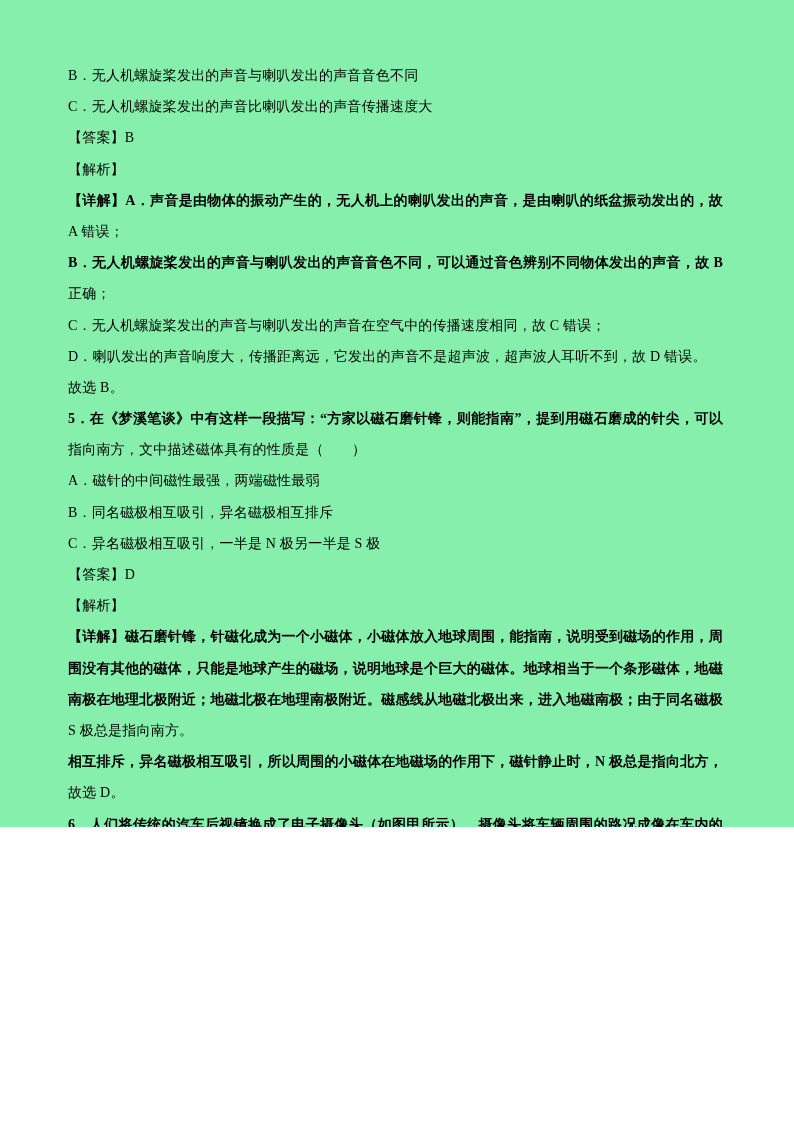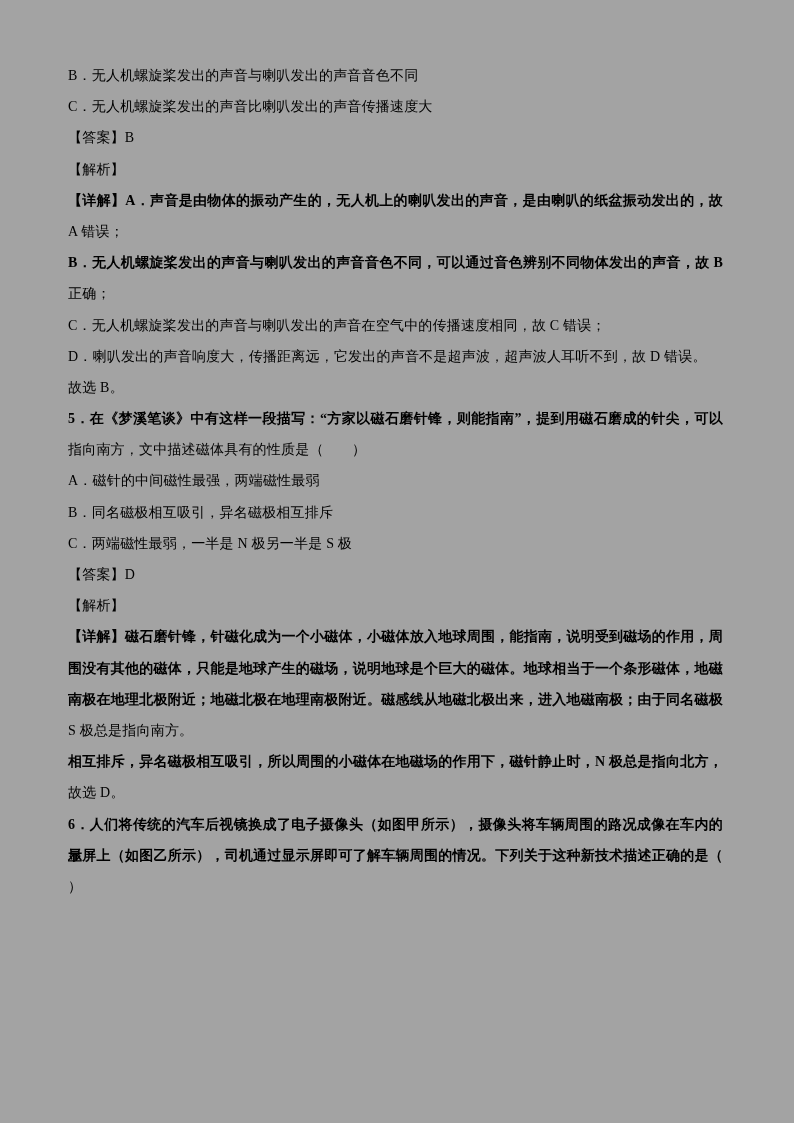--- a/index.html
+++ b/index.html
@@ -3,22 +3,22 @@
 <meta charset="utf-8">
 <style>
   html, body {
     margin: 0;
     padding: 0;
     background: #ffffff;
   }
   .page {
     position: relative;
     width: 794px;
-    height: 1123px;
-    background: #a3a3a3;
+    height: 827px;
+    background: #86efac;
     overflow: hidden;
     font-family: "Liberation Serif", "DejaVu Serif", serif;
     color: #000000;
   }
   .doc-body {
     position: absolute;
     left: 68px;
     top: 60px;
     width: 655px;
   }
@@ -57,21 +57,21 @@
         <div class="line">正确；</div>
         <div class="line">C．无人机螺旋桨发出的声音与喇叭发出的声音在空气中的传播速度相同，故 C 错误；</div>
         <div class="line">D．喇叭发出的声音响度大，传播距离远，它发出的声音不是超声波，超声波人耳听不到，故 D 错误。</div>
         <div class="line">故选 B。</div>
       </div>
       <div class="section">
         <div class="line fill">5．在《梦溪笔谈》中有这样一段描写：“方家以磁石磨针锋，则能指南”，提到用磁石磨成的针尖，可以</div>
         <div class="line">指向南方，文中描述磁体具有的性质是（　　）</div>
         <div class="line">A．磁针的中间磁性最强，两端磁性最弱</div>
         <div class="line">B．同名磁极相互吸引，异名磁极相互排斥</div>
-        <div class="line">C．两端磁性最弱，一半是 N 极另一半是 S 极</div>
+        <div class="line">C．异名磁极相互吸引，一半是 N 极另一半是 S 极</div>
         <div class="line">【答案】D</div>
         <div class="line">【解析】</div>
         <div class="line fill">【详解】磁石磨针锋，针磁化成为一个小磁体，小磁体放入地球周围，能指南，说明受到磁场的作用，周</div>
         <div class="line fill">围没有其他的磁体，只能是地球产生的磁场，说明地球是个巨大的磁体。地球相当于一个条形磁体，地磁</div>
         <div class="line fill">南极在地理北极附近；地磁北极在地理南极附近。磁感线从地磁北极出来，进入地磁南极；由于同名磁极</div>
         <div class="line">S 极总是指向南方。</div>
         <div class="line fill">相互排斥，异名磁极相互吸引，所以周围的小磁体在地磁场的作用下，磁针静止时，N 极总是指向北方，</div>
         <div class="line">故选 D。</div>
       </div>
       <div class="section">

